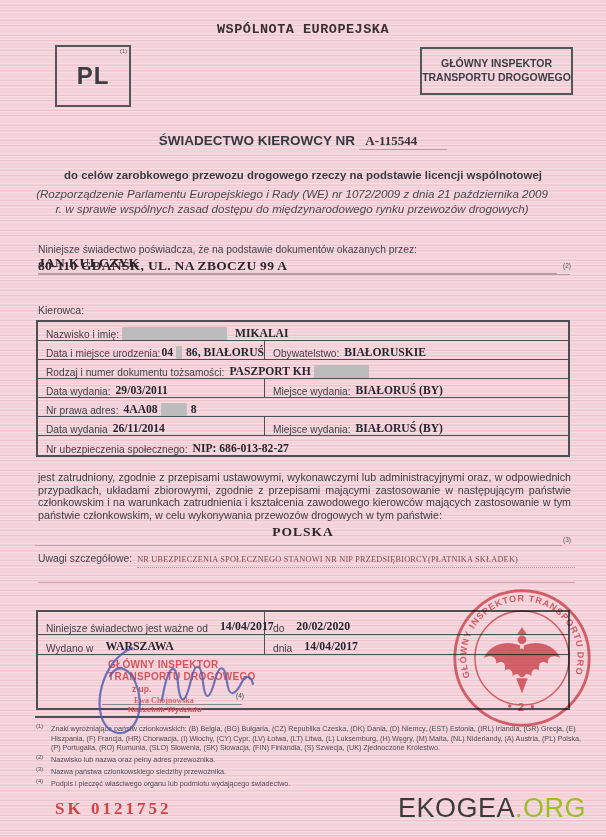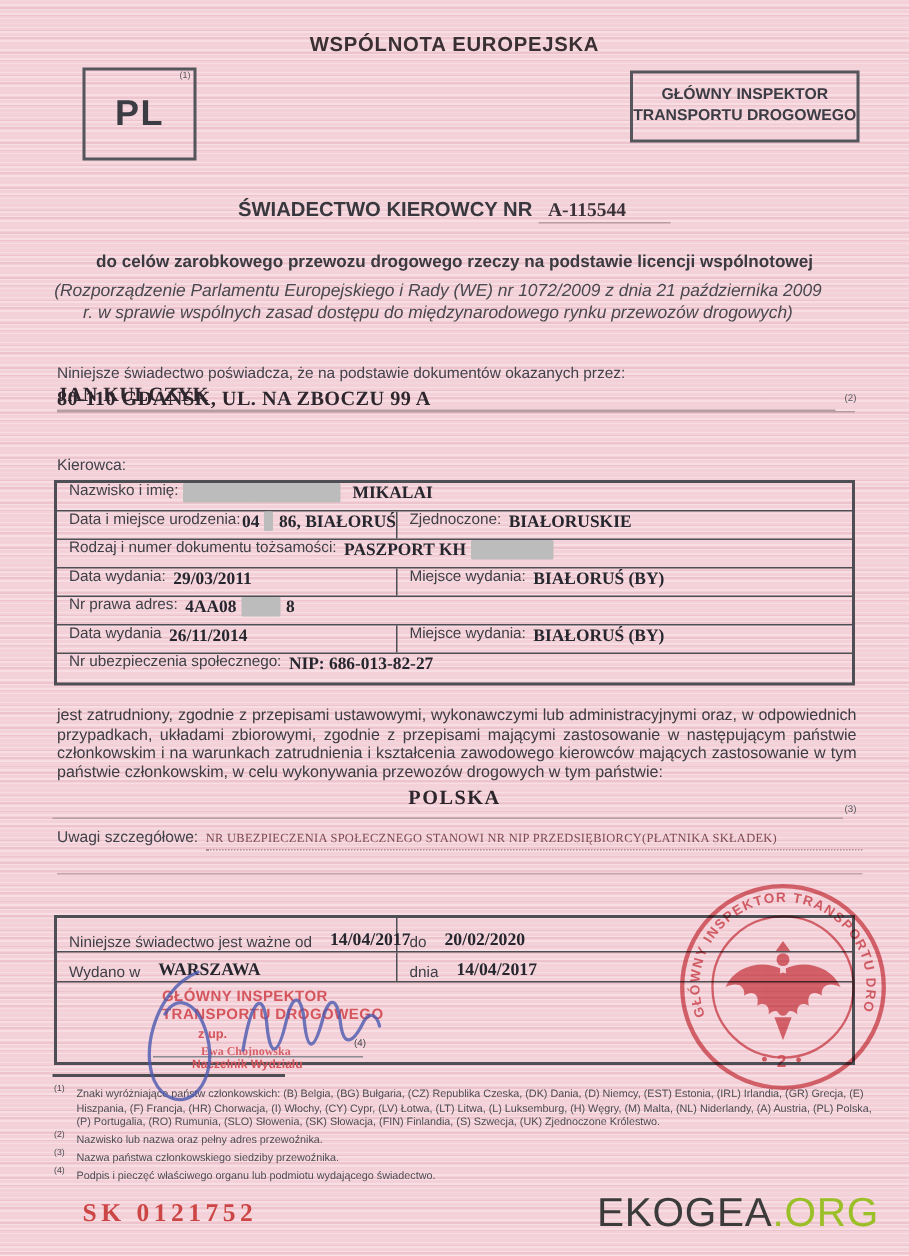--- a/index.html
+++ b/index.html
@@ -7,21 +7,21 @@
   #page {
     position:relative; width:606px; height:837px; overflow:hidden;
     background-color:#f4d0d8;
     background-image:
       repeating-linear-gradient(180deg, rgba(255,255,255,.30) 0 1px, transparent 1px 3px),
       repeating-linear-gradient(180deg, rgba(221,166,178,.30) 0 1px, transparent 1px 5px);
     font-family:"Liberation Sans", sans-serif; color:#35353a;
   }
 
   .community { position:absolute; top:22px; left:0; width:100%; text-align:center;
-    font-family:Liberation Sans, sans-serif; font-weight:bold; font-size:13.5px; letter-spacing:.5px; color:#3a3034; }
+    font-family:Liberation Mono, monospace; font-weight:bold; font-size:13.5px; letter-spacing:.5px; color:#3a3034; }
 
   .pl-box { position:absolute; left:55px; top:45px; width:76px; height:62px; border:2px solid #55555c; }
   .pl-code { position:absolute; inset:0; display:flex; align-items:center; justify-content:center;
     font-size:24px; font-weight:bold; letter-spacing:1px; color:#3c3c44; }
   .pl-sup { position:absolute; top:1px; right:2px; font-size:6px; color:#55555c; }
 
   .authority-box { position:absolute; left:420px; top:47px; width:153px; height:48px; border:2px solid #55555c;
     display:flex; flex-direction:column; justify-content:center; text-align:center;
     font-weight:bold; font-size:10.5px; line-height:1.3; color:#3c3c44; }
 
@@ -42,21 +42,21 @@
   .holder-address { position:absolute; top:258px; left:38px; width:532px;
     font-family:"Liberation Serif",serif; font-weight:bold; font-size:13.5px; letter-spacing:.3px;
     color:#2d262c; border-bottom:1px solid #b79ba3; padding-bottom:0; }
 
   .kierowca-label { position:absolute; top:304px; left:38px; font-size:10.5px; color:#42424a; }
 
   .doc-table { position:absolute; left:36px; width:534px; border:2px solid #4e4e55; }
   .driver-table { top:320px; }
   .t-row { display:flex; align-items:center; height:19px; border-bottom:1.5px solid #4e4e55; }
   .t-row:last-child { border-bottom:none; }
-  .t-cell { display:flex; align-items:flex-start; padding-left:8px; height:100%; flex:1; min-width:0; }
+  .t-cell { display:flex; align-items:flex-end; padding-left:8px; height:100%; flex:1; min-width:0; }
   .t-cell.split { flex:0 0 227px; border-right:1.5px solid #4e4e55; }
   .lbl { font-size:10.2px; color:#3f3f46; white-space:nowrap; }
   .val { font-family:"Liberation Serif",serif; font-weight:bold; font-size:11.6px; color:#26262e; white-space:nowrap; margin-left:5px; }
   .val.tight { margin-left:1px; }
   .redact { display:inline-block; background:#bcbcbc; height:13px; margin:0 3px; border-radius:1px; }
 
   .employment { position:absolute; top:471px; left:38px; width:533px; font-size:10.7px; line-height:12.7px;
     text-align:justify; color:#3c3c42; }
   .polska { position:absolute; top:524px; left:0; width:100%; text-align:center;
     font-family:"Liberation Serif",serif; font-weight:bold; font-size:13.5px; letter-spacing:1px; color:#2d262c; }
@@ -142,21 +142,21 @@
       </div>
     </div>
     <div class="t-row">
       <div class="t-cell split">
         <span class="lbl">Data i miejsce urodzenia:</span>
         <span class="val tight">04</span>
         <span class="redact" style="width:36px;"></span>
         <span class="val tight">86, BIAŁORUŚ</span>
       </div>
       <div class="t-cell">
-        <span class="lbl">Zjednoczone:</span>
+        <span class="lbl">Obywatelstwo:</span>
         <span class="val">BIAŁORUSKIE</span>
       </div>
     </div>
     <div class="t-row">
       <div class="t-cell">
         <span class="lbl">Rodzaj i numer dokumentu tożsamości:</span>
         <span class="val">PASZPORT KH</span>
         <span class="redact" style="width:55px;"></span>
       </div>
     </div>

